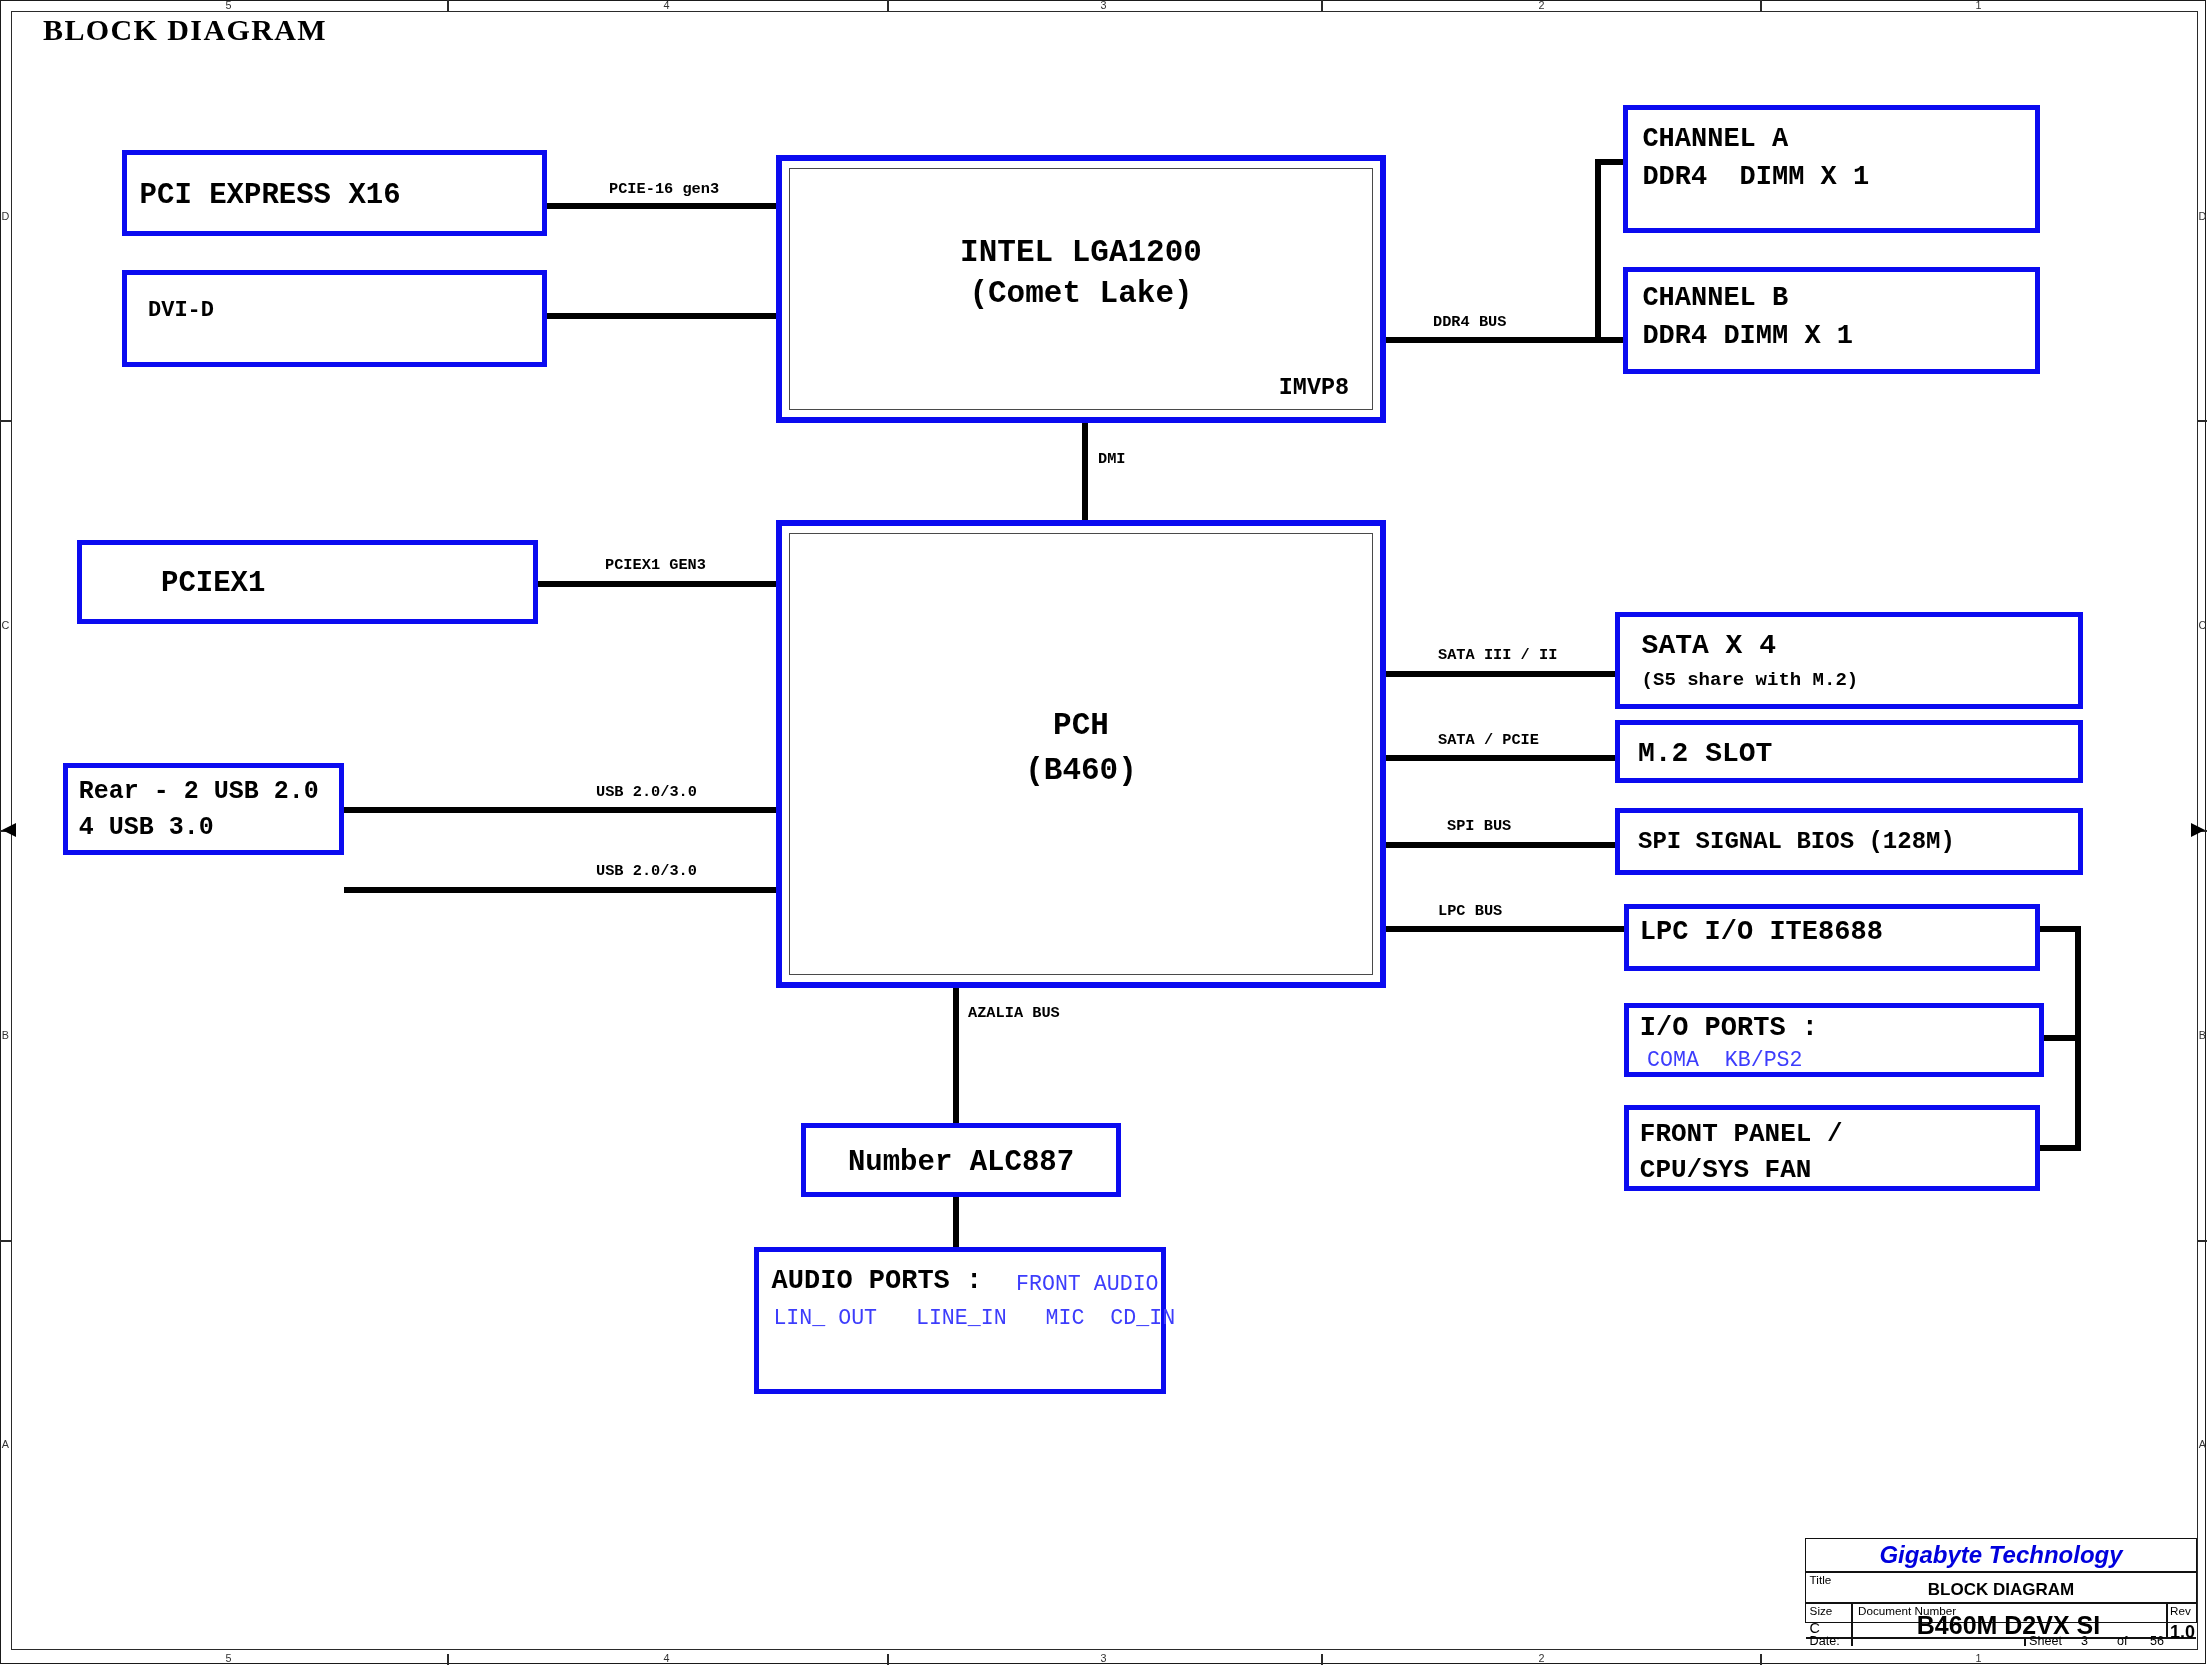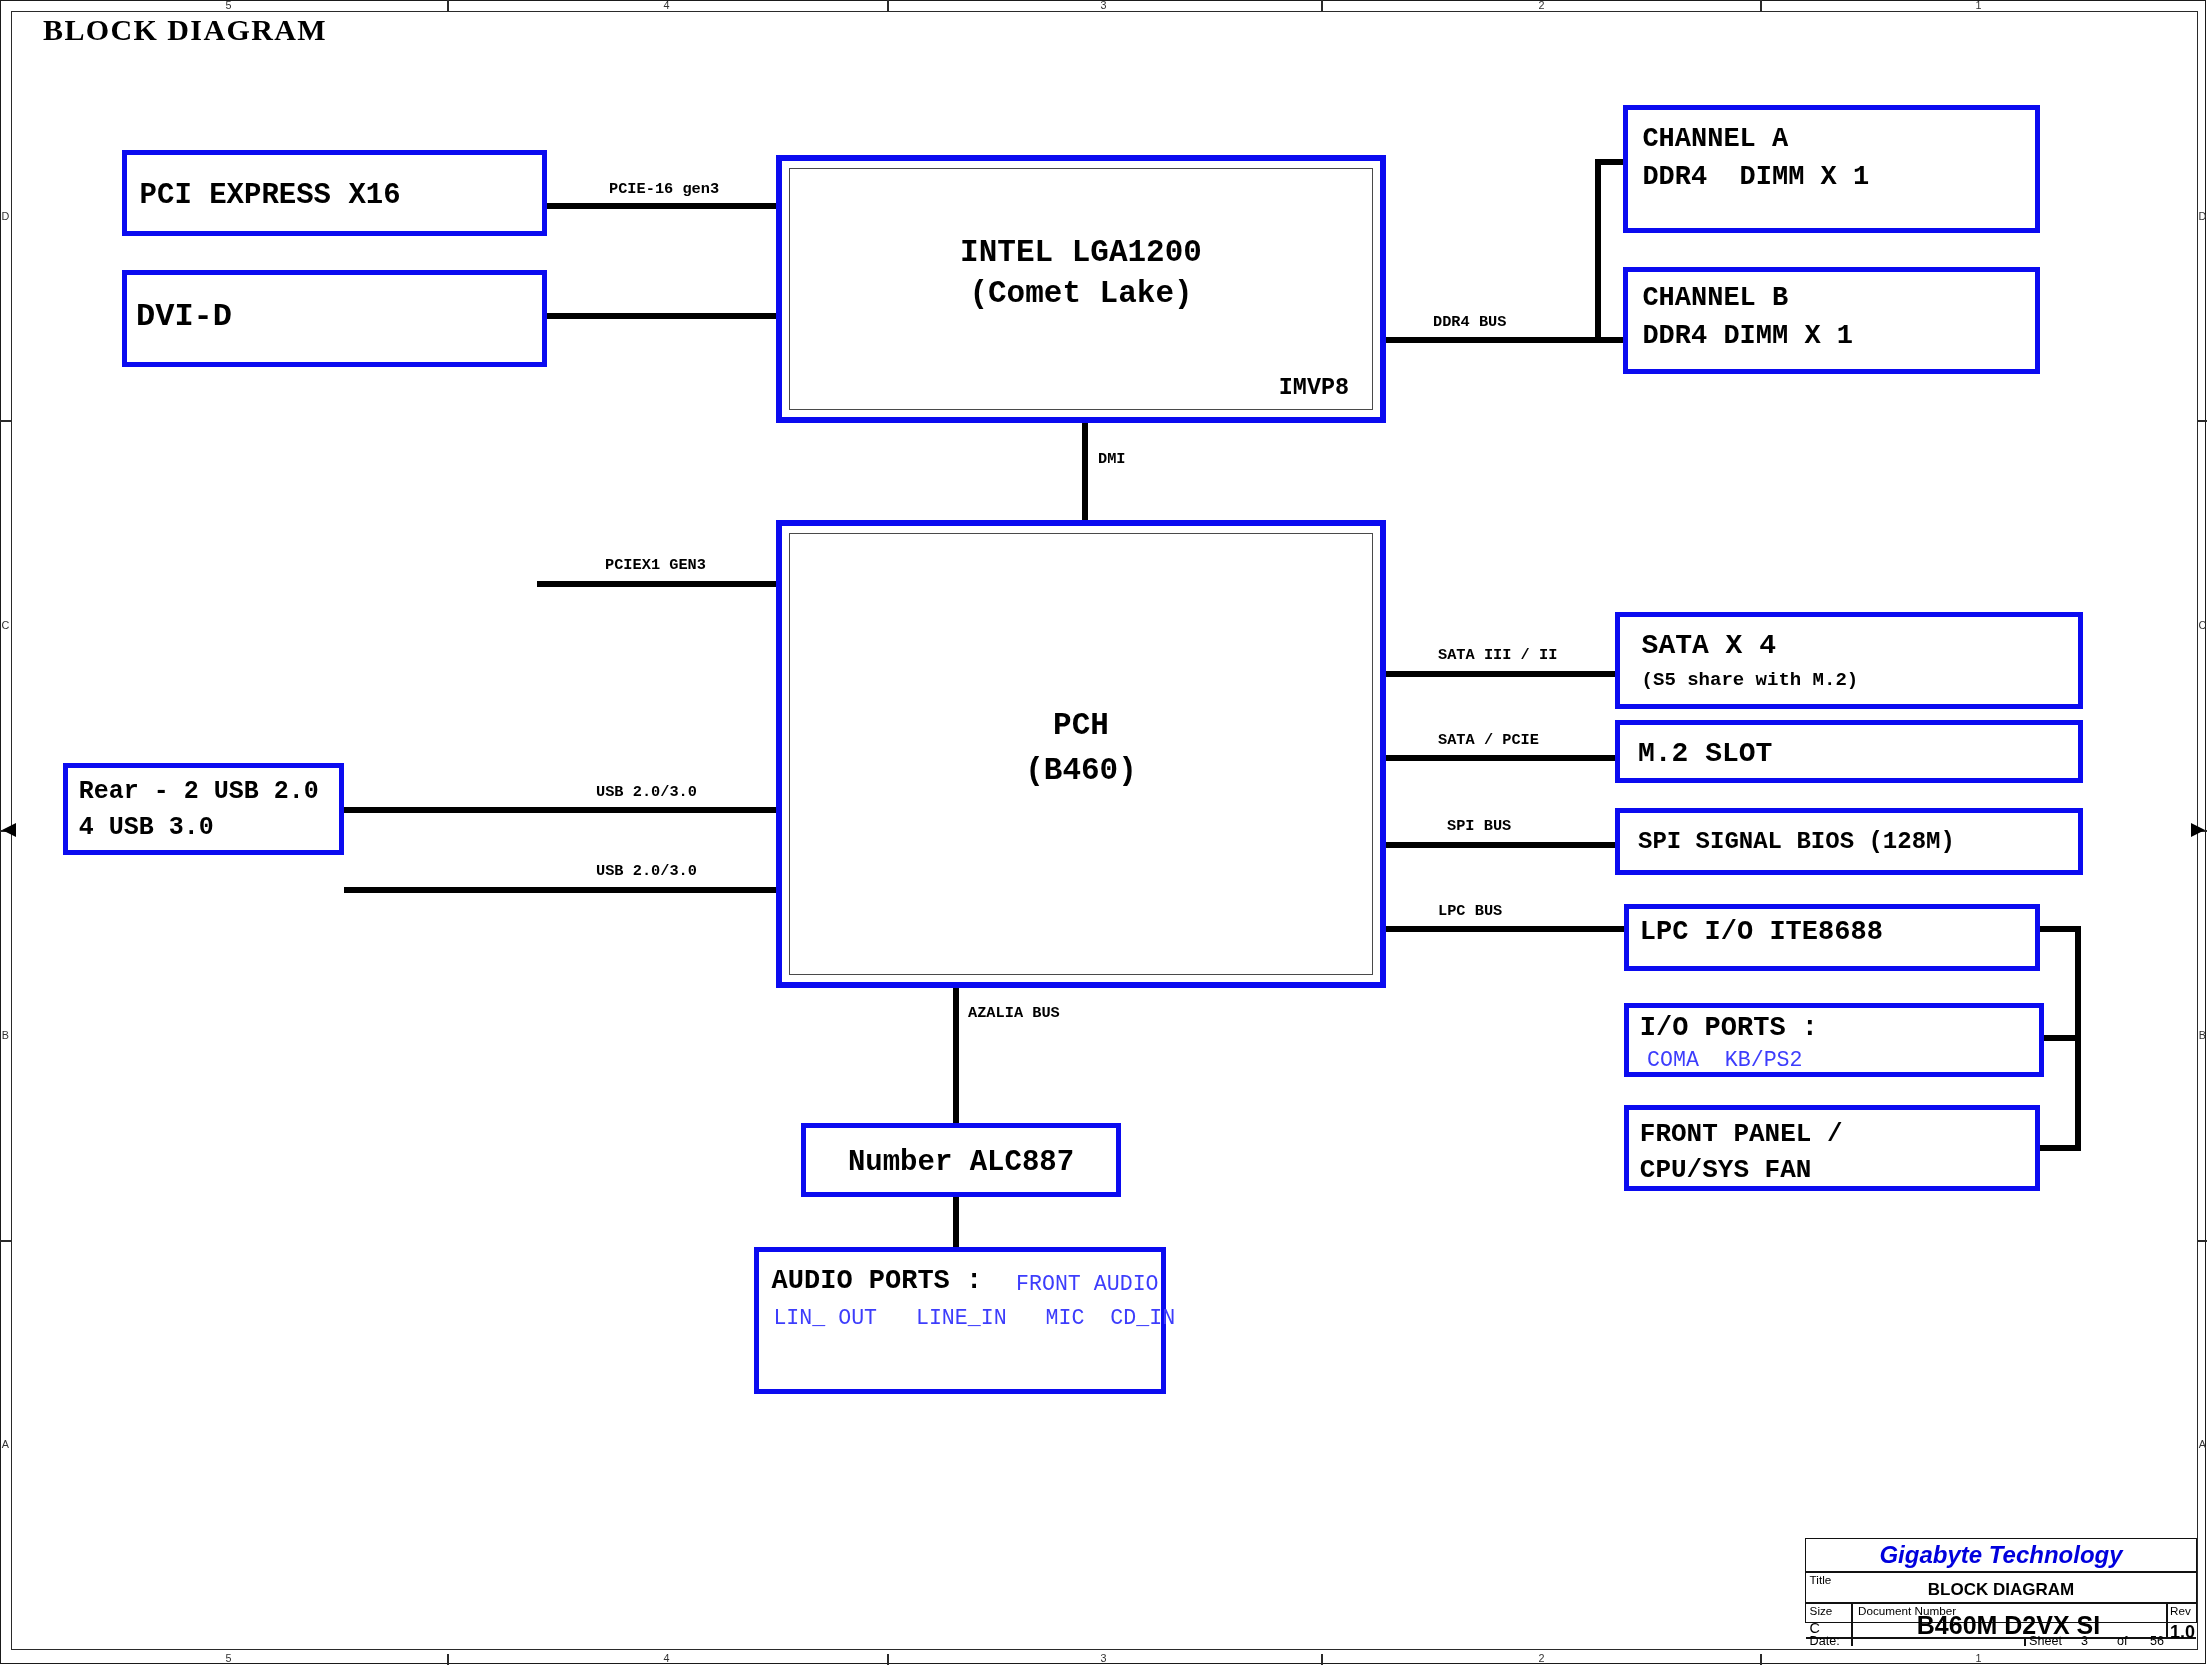--- a/index.html
+++ b/index.html
@@ -121,40 +121,43 @@
   <div class="buslbl" style="left:1438px;top:731px;">SATA / PCIE</div>
   <div class="buslbl" style="left:1447px;top:817px;">SPI BUS</div>
   <div class="buslbl" style="left:1438px;top:902px;">LPC BUS</div>
   <div class="buslbl" style="left:968px;top:1004px;">AZALIA BUS</div>
 
   <div class="blk" style="left:122px;top:150px;width:425px;height:86px;">
     <span class="btxt" style="left:12.6px;top:24px;font-size:29px;">PCI EXPRESS X16</span>
   </div>
 
   <div class="blk" style="left:122px;top:270px;width:425px;height:97px;">
-    <span class="btxt" style="left:9px;top:23.4px;font-size:32px;">DVI-D</span>
+    <span class="btxt" style="left:21px;top:23.4px;font-size:22px;">DVI-D</span>
   </div>
 
   <div class="blk big" style="left:776px;top:155px;width:610px;height:268px;">
     <div class="inner"></div>
     <span class="btxt" style="left:0;right:0;top:74px;text-align:center;font-size:31px;">INTEL LGA1200</span>
     <span class="btxt" style="left:0;right:0;top:115px;text-align:center;font-size:31px;">(Comet Lake)</span>
     <span class="btxt" style="right:31px;top:214px;font-size:23.4px;">IMVP8</span>
   </div>
 
   <div class="blk" style="left:1623px;top:105px;width:417px;height:128px;">
     <span class="btxt" style="left:14.4px;top:14.4px;font-size:27px;">CHANNEL A</span>
     <span class="btxt" style="left:14.4px;top:52px;font-size:27px;">DDR4  DIMM X 1</span>
   </div>
 
   <div class="blk" style="left:1623px;top:267px;width:417px;height:107px;">
     <span class="btxt" style="left:14.4px;top:10.8px;font-size:27px;">CHANNEL B</span>
     <span class="btxt" style="left:14.4px;top:49px;font-size:27px;">DDR4 DIMM X 1</span>
   </div>
 
+  <div class="blk" style="left:77px;top:540px;width:461px;height:84px;">
+    <span class="btxt" style="left:79px;top:21.6px;font-size:29px;">PCIEX1</span>
+  </div>
 
   <div class="blk big" style="left:776px;top:520px;width:610px;height:468px;">
     <div class="inner"></div>
     <span class="btxt" style="left:0;right:0;top:182px;text-align:center;font-size:31px;">PCH</span>
     <span class="btxt" style="left:0;right:0;top:227px;text-align:center;font-size:31px;">(B460)</span>
   </div>
 
   <div class="blk" style="left:1615px;top:612px;width:468px;height:97px;">
     <span class="btxt" style="left:21.6px;top:12.6px;font-size:28px;">SATA X 4</span>
     <span class="btxt" style="left:21.6px;top:52px;font-size:19px;">(S5 share with M.2)</span>

